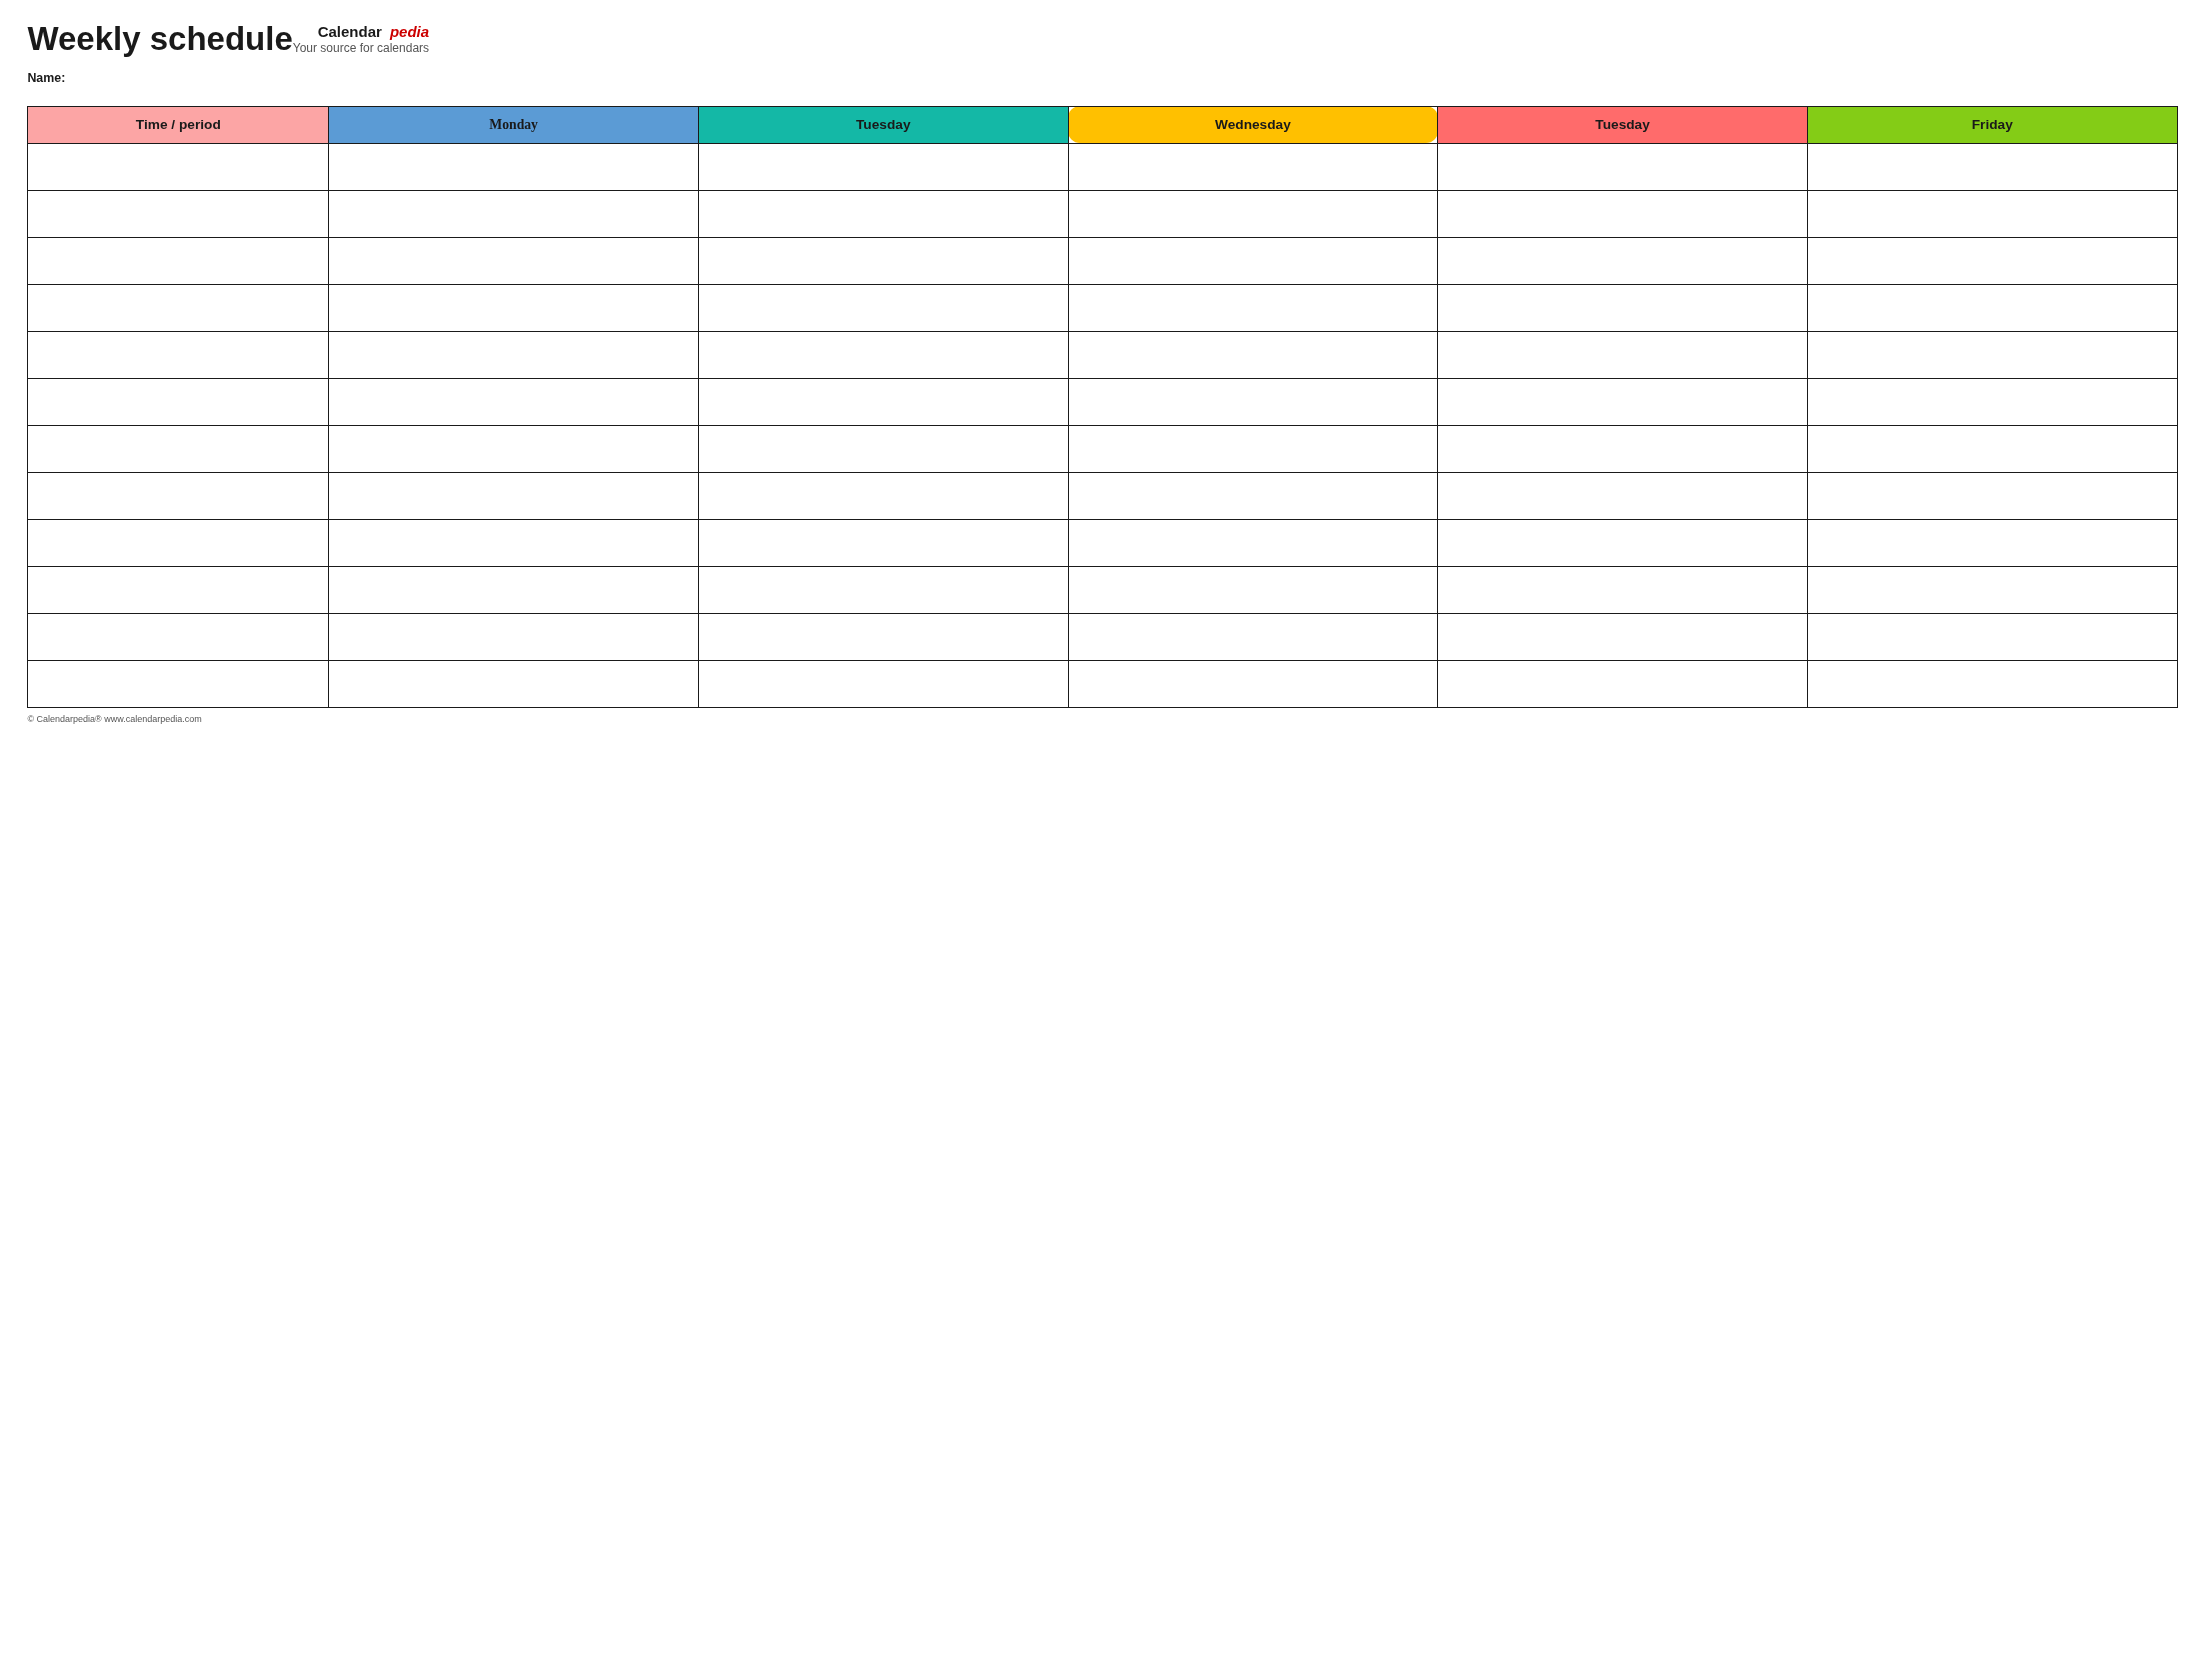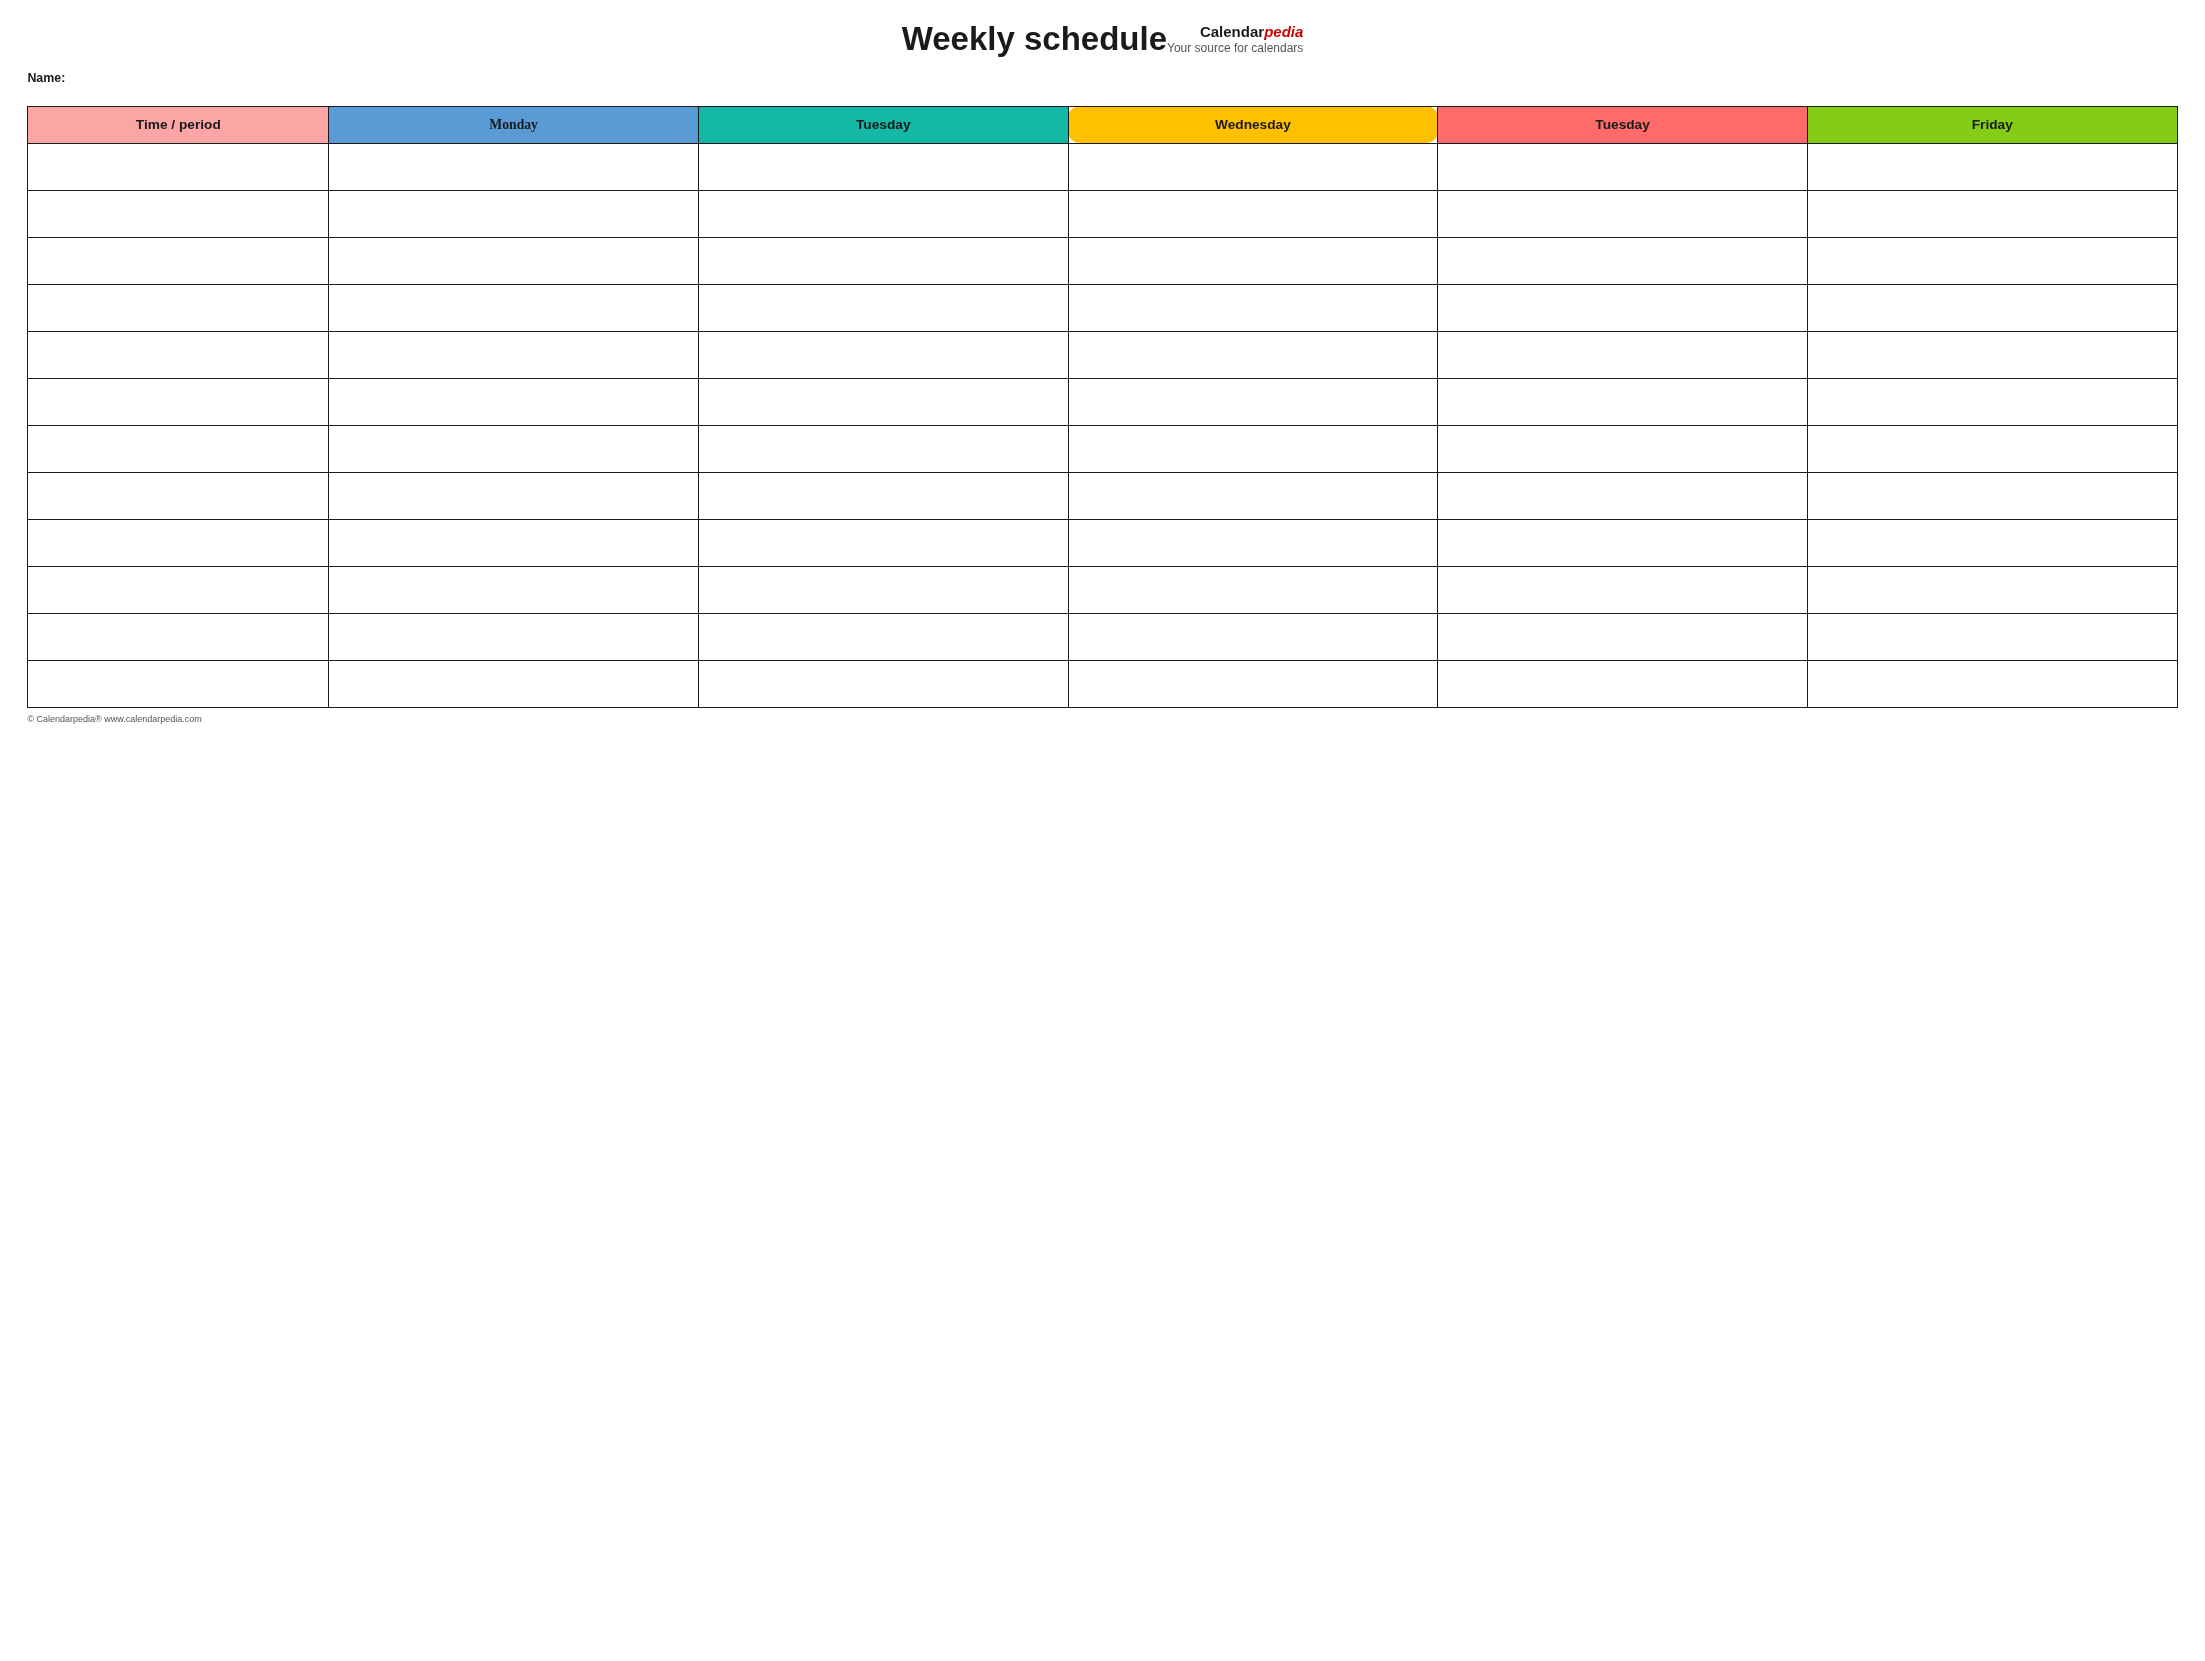--- a/index.html
+++ b/index.html
@@ -11,21 +11,21 @@
     body {
       background: #ffffff;
       font-family: Arial, sans-serif;
       padding: 20.6px 27.4px;
       width: 100%;
       min-height: 100vh;
     }
 
     .header {
       display: flex;
-      justify-content: center;
+      justify-content: flex-start;
       align-items: flex-start;
       margin-bottom: 13.7px;
     }
 
     .page-title {
       font-size: 33px;
       font-weight: 900;
       color: #1a1a1a;
       line-height: 1.1;
     }
@@ -44,20 +44,21 @@
 
     .logo-text .logo-calendar {
       color: #1a1a1a;
       font-weight: bold;
     }
 
     .logo-text .logo-pedia {
       color: #cc0000;
       font-weight: bold;
       font-style: italic;
+      margin-left: 8px;
     }
 
     .logo-tagline {
       font-size: 12px;
       color: #555;
     }
 
     .name-row {
       margin-bottom: 21px;
     }

